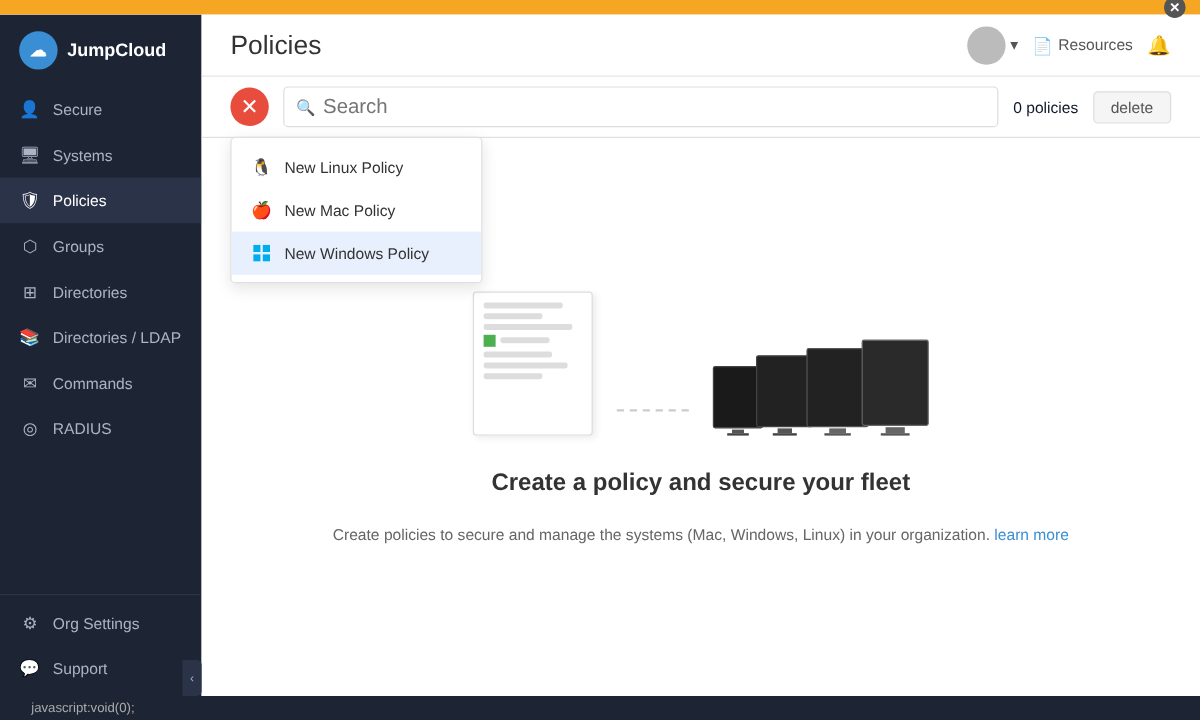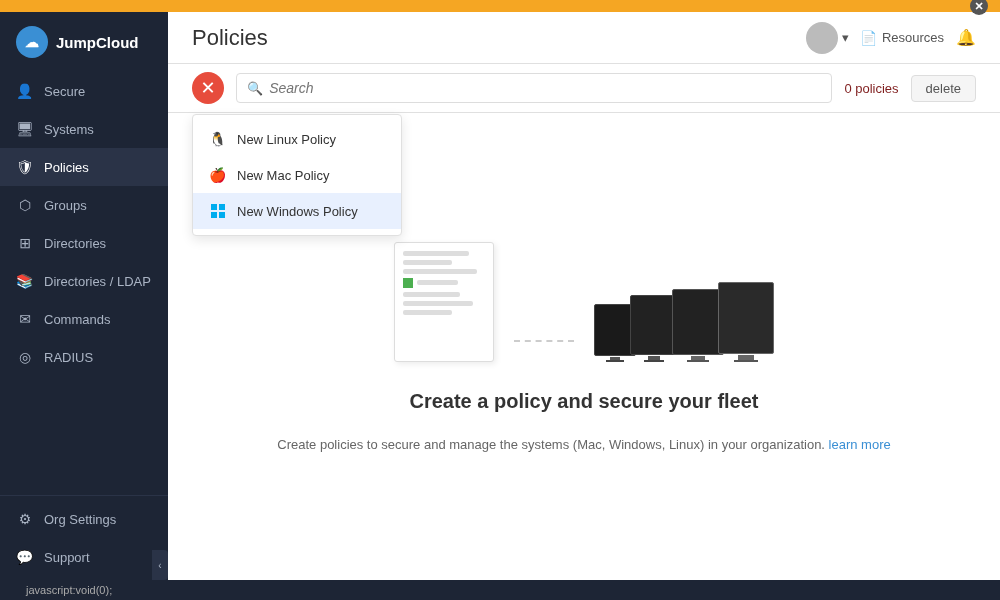--- a/index.html
+++ b/index.html
@@ -185,27 +185,26 @@
       border: 1px solid #ddd;
       border-radius: 4px;
       padding: 6px 10px;
       flex: 1;
       max-width: 600px;
       background: white;
     }
     .search-icon { color: #aaa; margin-right: 6px; font-size: 13px; }
     .search-input {
       border: none; outline: none;
-      font-size: 14px; color: #14532d;
+      font-size: 17px; color: #14532d;
       width: 100%;
       background: transparent;
-      font-style: italic;
     }
     .policies-count {
-      font-size: 13px; color: #7f1d1d;
+      font-size: 13px; color: #0f172a;
       margin-left: auto;
     }
     .delete-btn {
       background: #f5f5f5;
       border: 1px solid #ddd;
       border-radius: 4px;
       padding: 5px 14px;
       font-size: 13px;
       color: #555;
       cursor: pointer;

